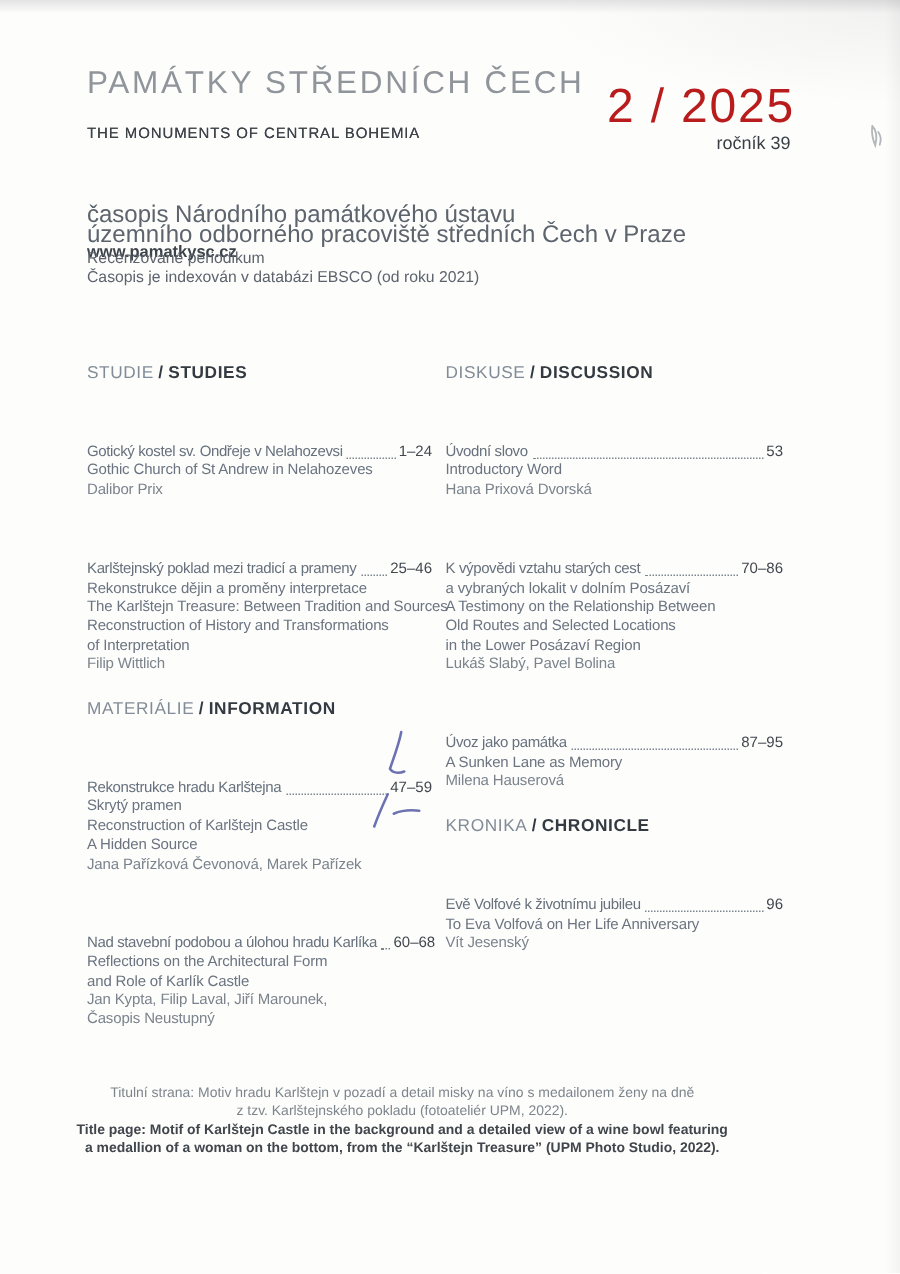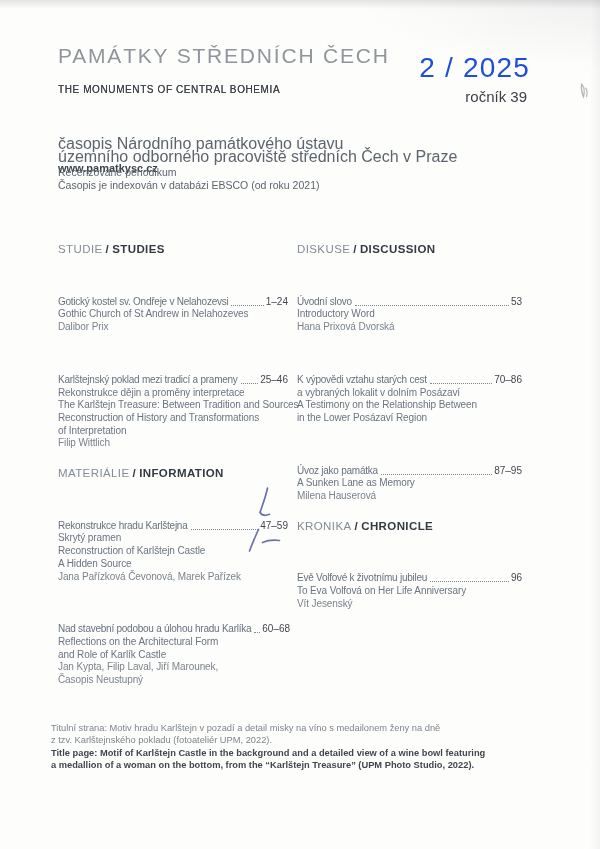--- a/index.html
+++ b/index.html
@@ -16,23 +16,23 @@
     background:radial-gradient(ellipse at top right, rgba(130,130,135,.10), transparent 70%); }
   .right-shade { position:absolute; top:0; right:0; width:10px; height:100%;
     background:linear-gradient(to left, rgba(130,130,135,.08), transparent); }
   .annotations { position:absolute; left:0; top:0; pointer-events:none; }
 
   
   .title-cz { position:absolute; left:58px; top:44px; font-size:21px; letter-spacing:1.8px;
     color:#90959b; font-weight:400; white-space:nowrap; }
   .title-en { position:absolute; left:58px; top:84px; font-size:10px; letter-spacing:.6px;
     color:#3e434a; font-weight:400; text-shadow:0 0 .4px #3e434a; white-space:nowrap; }
-  .issue { position:absolute; top:52px; right:70px; font-size:28px; letter-spacing:1.2px;
-    color:#1d4ed8; white-space:nowrap; }
-  .volume { position:absolute; top:88px; right:73px; font-size:15px; color:#3a3f45; }
+  .issue { position:absolute; top:52px; right:70px; font-size:32px; letter-spacing:1.2px;
+    color:#b91c1c; white-space:nowrap; }
+  .volume { position:absolute; top:88px; right:73px; font-size:12px; color:#3a3f45; }
 
   .website { position:absolute; left:58px; top:120px; font-size:11px; font-weight:700; color:#3d434a;margin-top:42px; }
   .pub-lines { position:absolute; left:58px; top:137px; font-size:16px; line-height:13px; color:#5d646d; }
   .review-lines { position:absolute; left:58px; top:166px; font-size:10.5px; line-height:13px; color:#5d646d; }
 
   
   .col { position:absolute; top:243px; font-size:10px; line-height:12.7px; color:#6b7480; }
   .col-left  { left:58px;  width:230px; }
   .col-right { left:297px; width:225px; }
   .section + .section { margin-top:17px; }
@@ -41,21 +41,21 @@
   .sec-en  { color:#343a41; font-weight:700; }
   .entry { margin-bottom:8px;margin-top:40px; }
   .lead-line { display:flex; }
   .lead { white-space:nowrap; letter-spacing:-.25px; color:#67717d; }
   .dots { flex:1 1 6px; min-width:6px; margin:0 2px 0 3px; border-bottom:1.6px dotted #7e8790; height:9px; }
   .pg { white-space:nowrap; color:#42474e; }
   .xline { white-space:nowrap; letter-spacing:-.1px; color:#6b7480; }
   .authors { white-space:nowrap; letter-spacing:-.1px; color:#7b838c; }
 
   
-  .footer { position:absolute; left:51px; top:722px; font-size:9.3px; line-height:12.3px; }
+  .footer { position:absolute; left:51px; top:722px; font-size:9.3px; line-height:12.3px;text-align:center; }
   .cap-cz { color:#7d858c; }
   .cap-en { color:#41464c; font-weight:700; }
 </style>
 </head>
 <body>
 
 <div class="page">
 
   <div class="top-shade"></div>
   <div class="tr-shade"></div>
@@ -157,21 +157,23 @@
       </div>
 
       <div class="entry">
         <div class="lead-line">
           <span class="lead">K výpovědi vztahu starých cest</span>
           <span class="dots"></span>
           <span class="pg">70–86</span>
         </div>
         <div class="xline">a vybraných lokalit v dolním Posázaví</div>
         <div class="xline">A Testimony on the Relationship Between</div>
+        <div class="xline">Old Routes and Selected Locations</div>
         <div class="xline">in the Lower Posázaví Region</div>
+        <div class="authors">Lukáš Slabý, Pavel Bolina</div>
       </div>
 
       <div class="entry">
         <div class="lead-line">
           <span class="lead">Úvoz jako památka</span>
           <span class="dots"></span>
           <span class="pg">87–95</span>
         </div>
         <div class="xline">A Sunken Lane as Memory</div>
         <div class="authors">Milena Hauserová</div>

